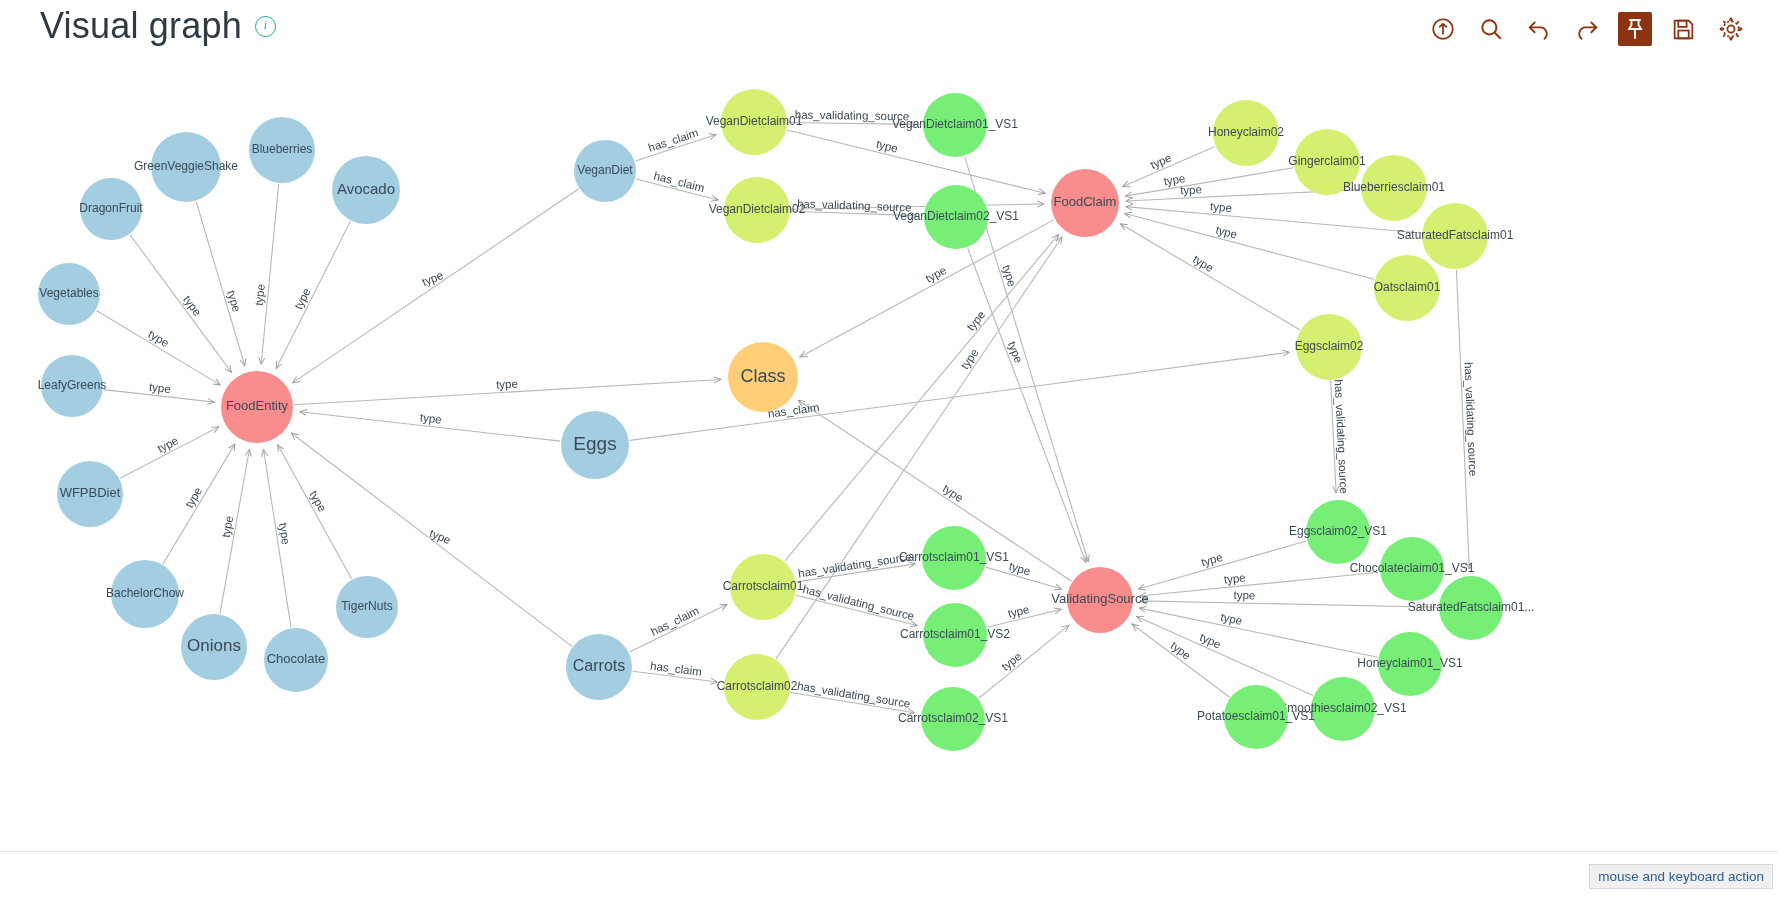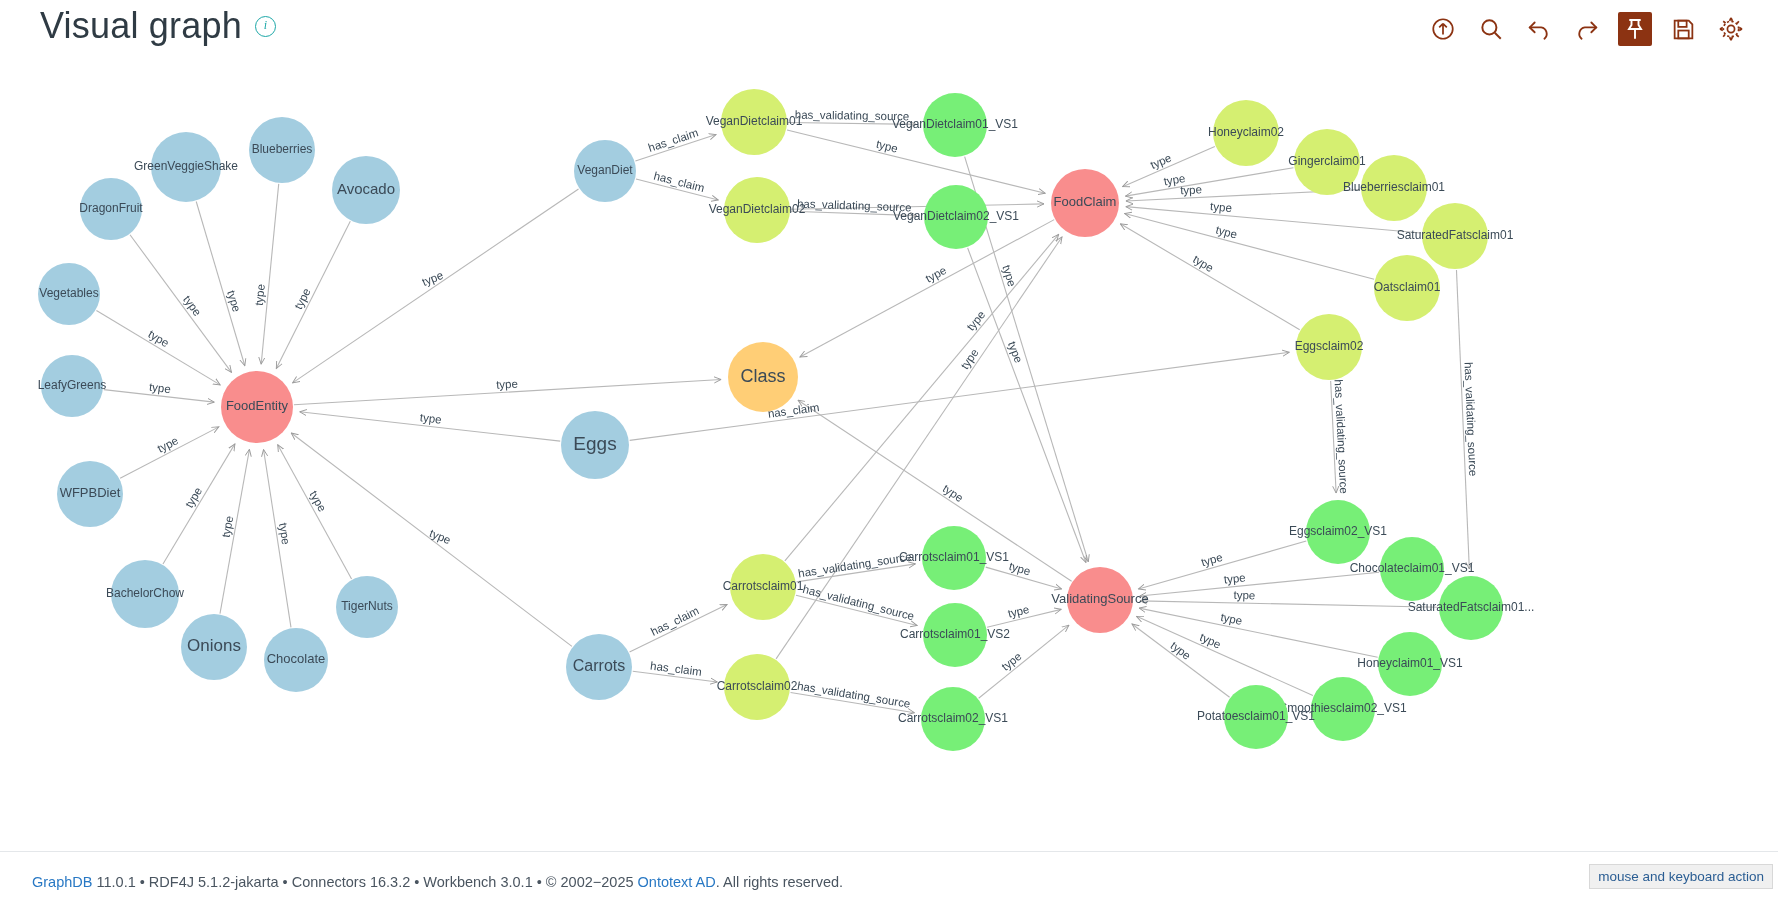--- a/index.html
+++ b/index.html
@@ -394,19 +394,16 @@
           </g>
           <g>
             <circle cx="953" cy="657" r="32" fill="#77ef77" class="node-circle"></circle>
             <text x="953" y="657" class="node-label" font-size="12px">Carrotsclaim02_VS1</text>
           </g>
         </g>
     </svg>
   </div>
 
   <div class="footer">
-    <div class="footer-text">
-      <span class="lnk">GraphDB</span><span> 11.0.1 • RDF4J 5.1.2-jakarta • Connectors 16.3.2 • Workbench 3.0.1 • © 2002−2025 </span><span class="lnk">Ontotext AD</span><span>. All rights reserved.</span>
-    </div>
     <div class="hint-box">mouse and keyboard action</div>
   </div>
 
 </div>
 
 </body></html>

